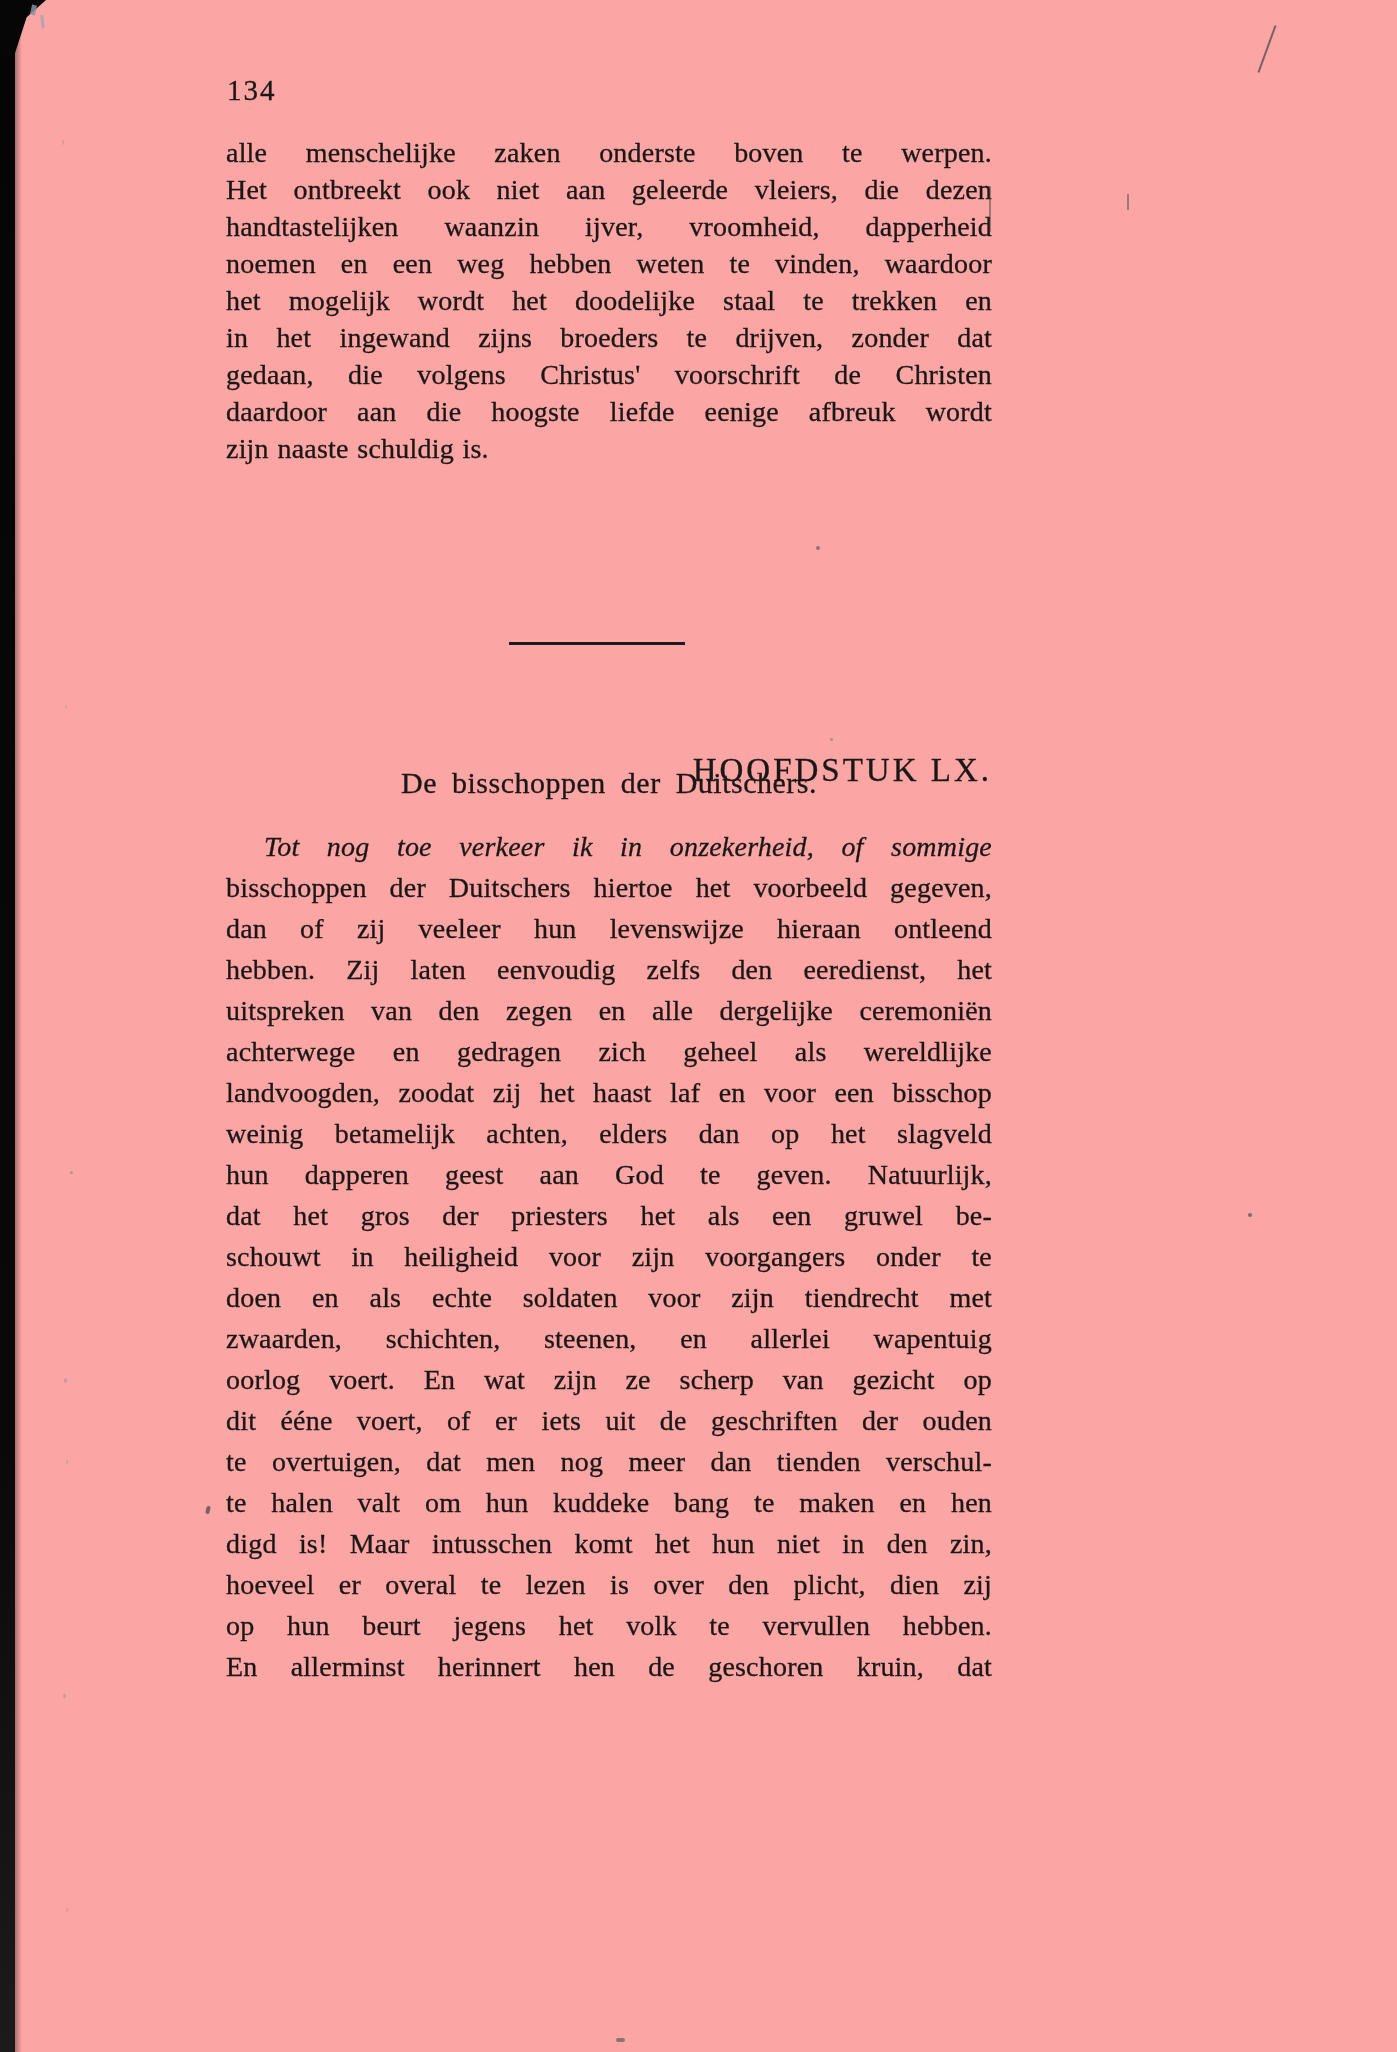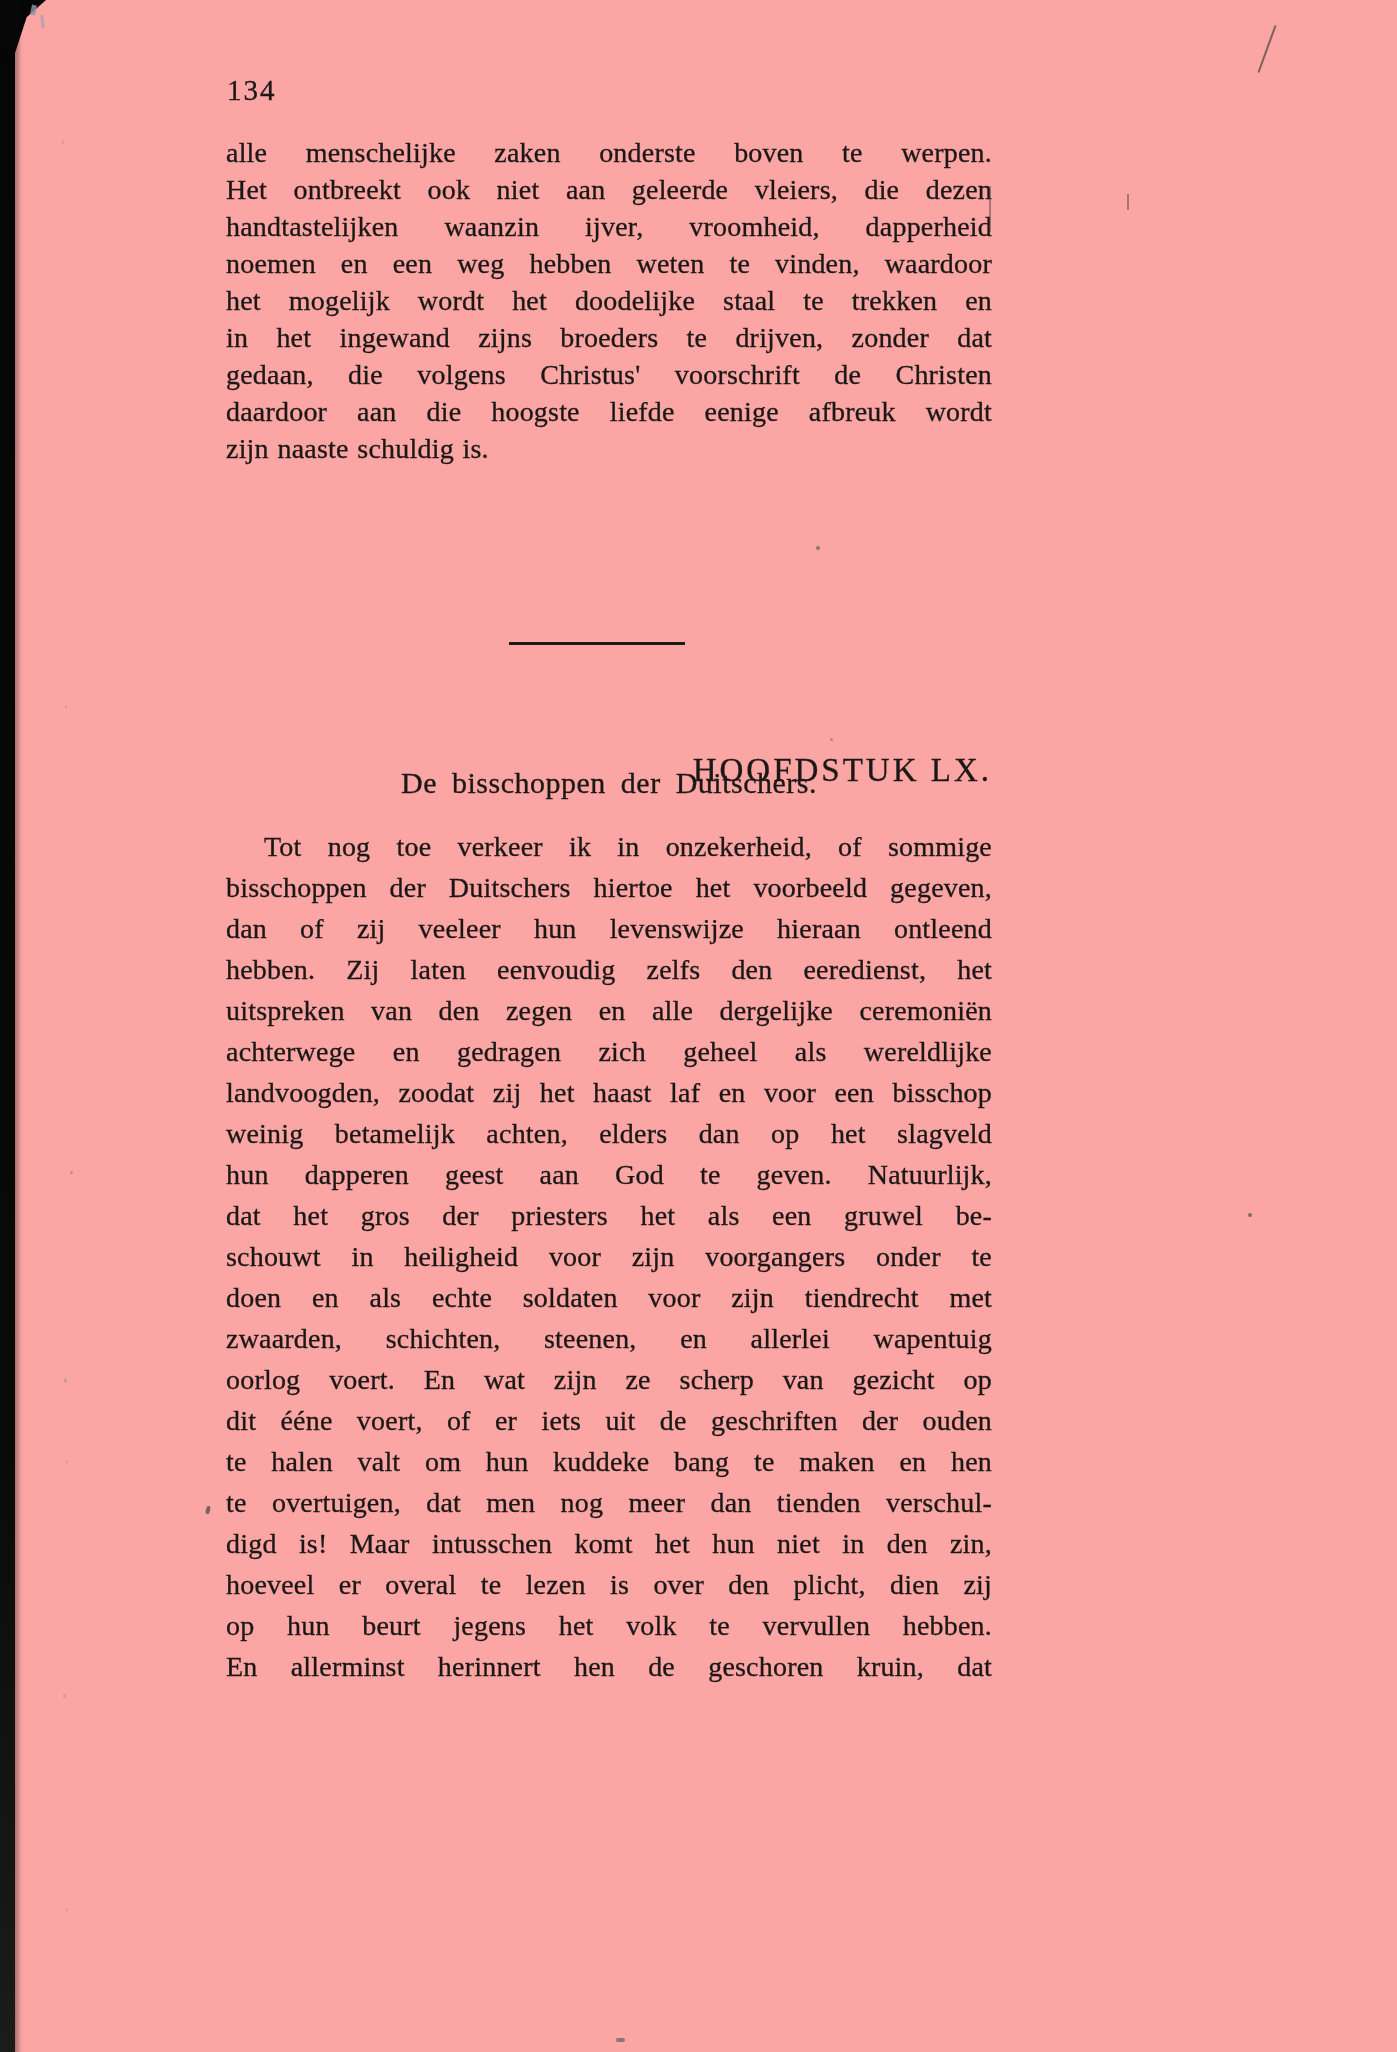--- a/index.html
+++ b/index.html
@@ -22,21 +22,21 @@
   .page-number { position:absolute; left:227px; top:74px;
     font-size:29px; letter-spacing:2px; }
 
   .textblock { position:absolute; left:226px; width:766px; }
   .para-1 { top:134px; font-size:28px; line-height:37px; }
   .para-2 { top:826px; font-size:28px; line-height:41px; }
 
   .line { text-align:justify; text-align-last:justify;
     letter-spacing:0.2px; word-spacing:1.5px; }
   .line.last { text-align:left; text-align-last:left; }
-  .line.indent { text-indent:38px; }
+  .line.indent { text-indent:38px;font-style:italic; }
 
   .divider { position:absolute; left:509px; top:642px; width:176px; height:3px;
     background:#1c1b19; border:none; margin:0; }
 
   .heading { position:absolute; left:226px; top:712px; width:766px;
     text-align:right; font-size:33px; letter-spacing:3px;margin-top:40px; }
   .subtitle { position:absolute; left:226px; top:766px; width:766px;
     text-align:center; font-size:30px; 
     word-spacing:7px; letter-spacing:0.5px; }
 
@@ -98,22 +98,22 @@
       <div class="line">achterwege en gedragen zich geheel als wereldlijke</div>
       <div class="line">landvoogden, zoodat zij het haast laf en voor een bisschop</div>
       <div class="line">weinig betamelijk achten, elders dan op het slagveld</div>
       <div class="line">hun dapperen geest aan God te geven. Natuurlijk,</div>
       <div class="line">dat het gros der priesters het als een gruwel be-</div>
       <div class="line">schouwt in heiligheid voor zijn voorgangers onder te</div>
       <div class="line">doen en als echte soldaten voor zijn tiendrecht met</div>
       <div class="line">zwaarden, schichten, steenen, en allerlei wapentuig</div>
       <div class="line">oorlog voert. En wat zijn ze scherp van gezicht op</div>
       <div class="line">dit ééne voert, of er iets uit de geschriften der ouden</div>
+      <div class="line">te overtuigen, dat men nog meer dan tienden verschul-</div>
       <div class="line">te halen valt om hun kuddeke bang te maken en hen</div>
-      <div class="line">te overtuigen, dat men nog meer dan tienden verschul-</div>
       <div class="line">digd is! Maar intusschen komt het hun niet in den zin,</div>
       <div class="line">hoeveel er overal te lezen is over den plicht, dien zij</div>
       <div class="line">op hun beurt jegens het volk te vervullen hebben.</div>
       <div class="line">En allerminst herinnert hen de geschoren kruin, dat</div>
     </div>
 
   <div class="speck sp1"></div>
   <div class="speck sp2"></div>
   <div class="speck sp3"></div>
   <div class="speck sp4"></div>

